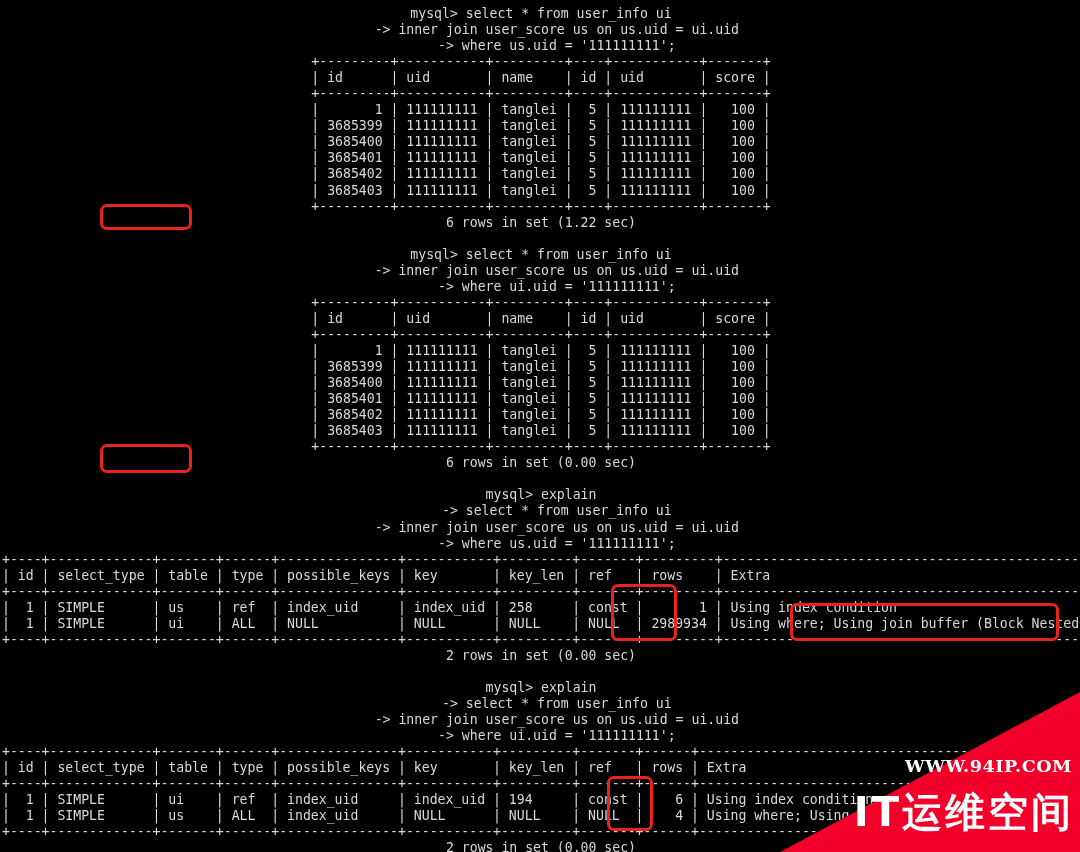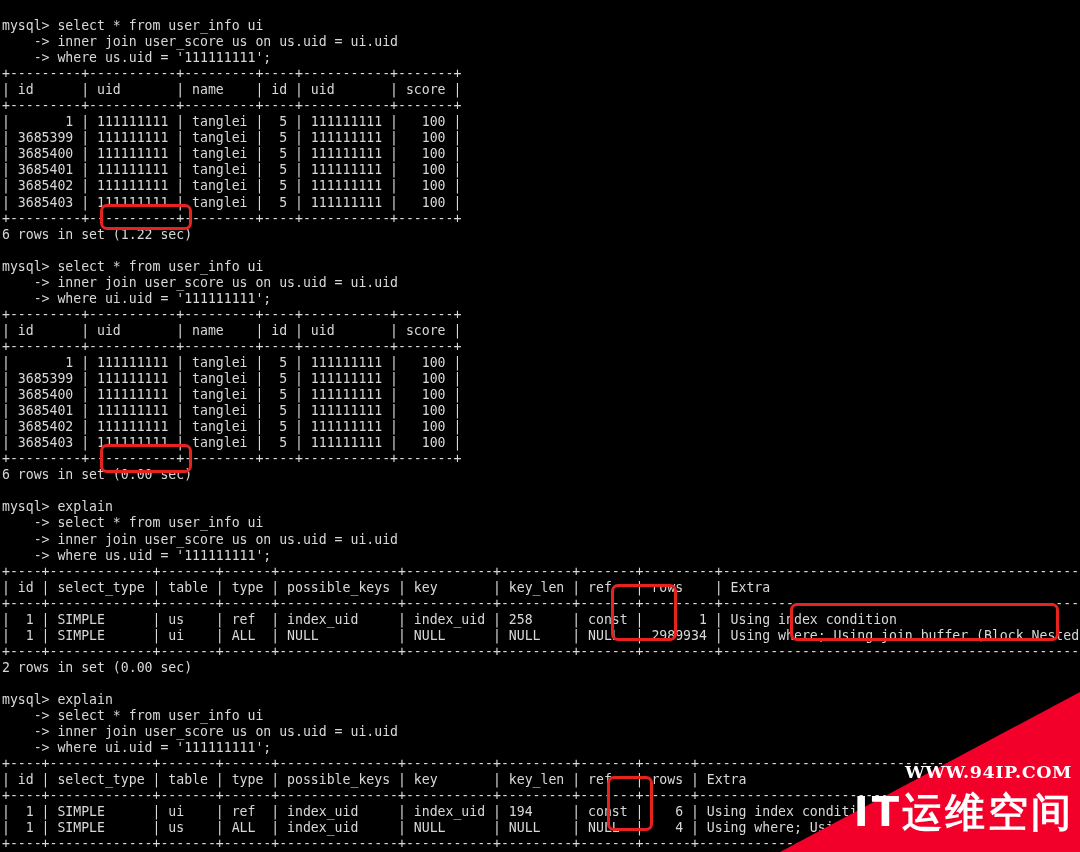--- a/index.html
+++ b/index.html
@@ -15,28 +15,29 @@
     background: #000000;
     overflow: hidden;
     font-family: "DejaVu Sans Mono", "Liberation Mono", monospace;
   }
   #terminal {
     position: absolute;
     left: 0;
     top: 0;
     width: 1080px;
     height: 852px;
-    padding: 18px 0 0 2px;
+    padding: 6px 0 0 2px;
     box-sizing: border-box;
     color: #d8d8d8;
     font-size: 13.2px;
     line-height: 16.05px;
     letter-spacing: -0.02px;
     white-space: pre;
     overflow: hidden;
+    text-align: center;
   }
   #terminal .line {
     height: 16.05px;
     white-space: pre;
   }
   #terminal .line.blank { color: transparent; }
 
   
   .hl {
     position: absolute;
@@ -53,21 +54,21 @@
     right: 0;
     bottom: 0;
     width: 300px;
     height: 160px;
     pointer-events: none;
   }
   #watermark svg { display: block; }
   .wm-url {
     position: absolute;
     right: 8px;
-    bottom: 70px;
+    bottom: 76px;
     color: #ffffff;
     font-family: "DejaVu Serif", "Liberation Serif", serif;
     font-weight: bold;
     font-size: 17.5px;
     letter-spacing: 0.6px;
     white-space: nowrap;
   }
   .wm-cn {
     position: absolute;
     right: 6px;

